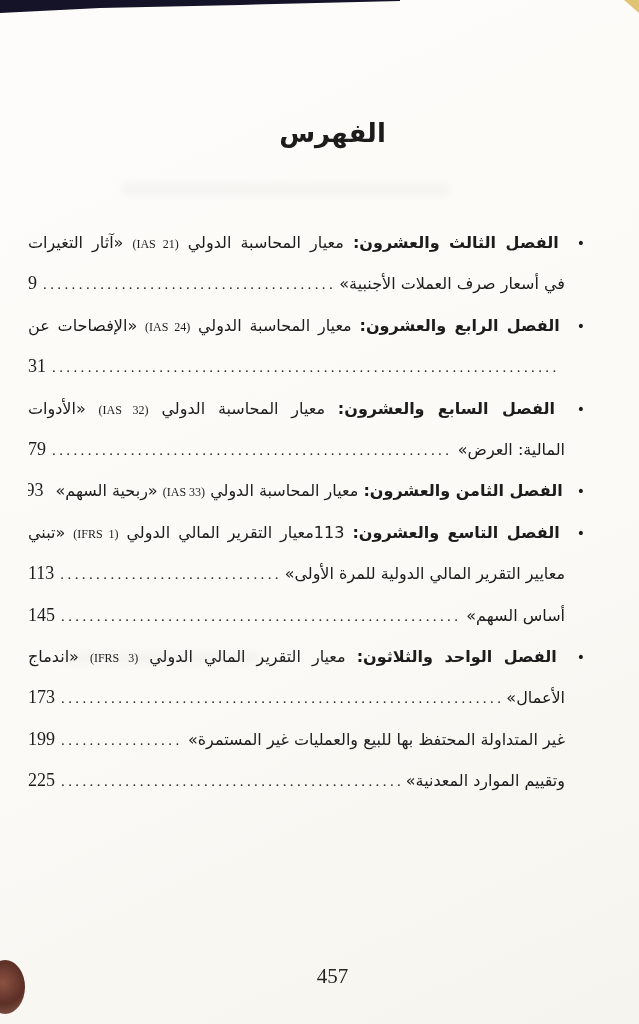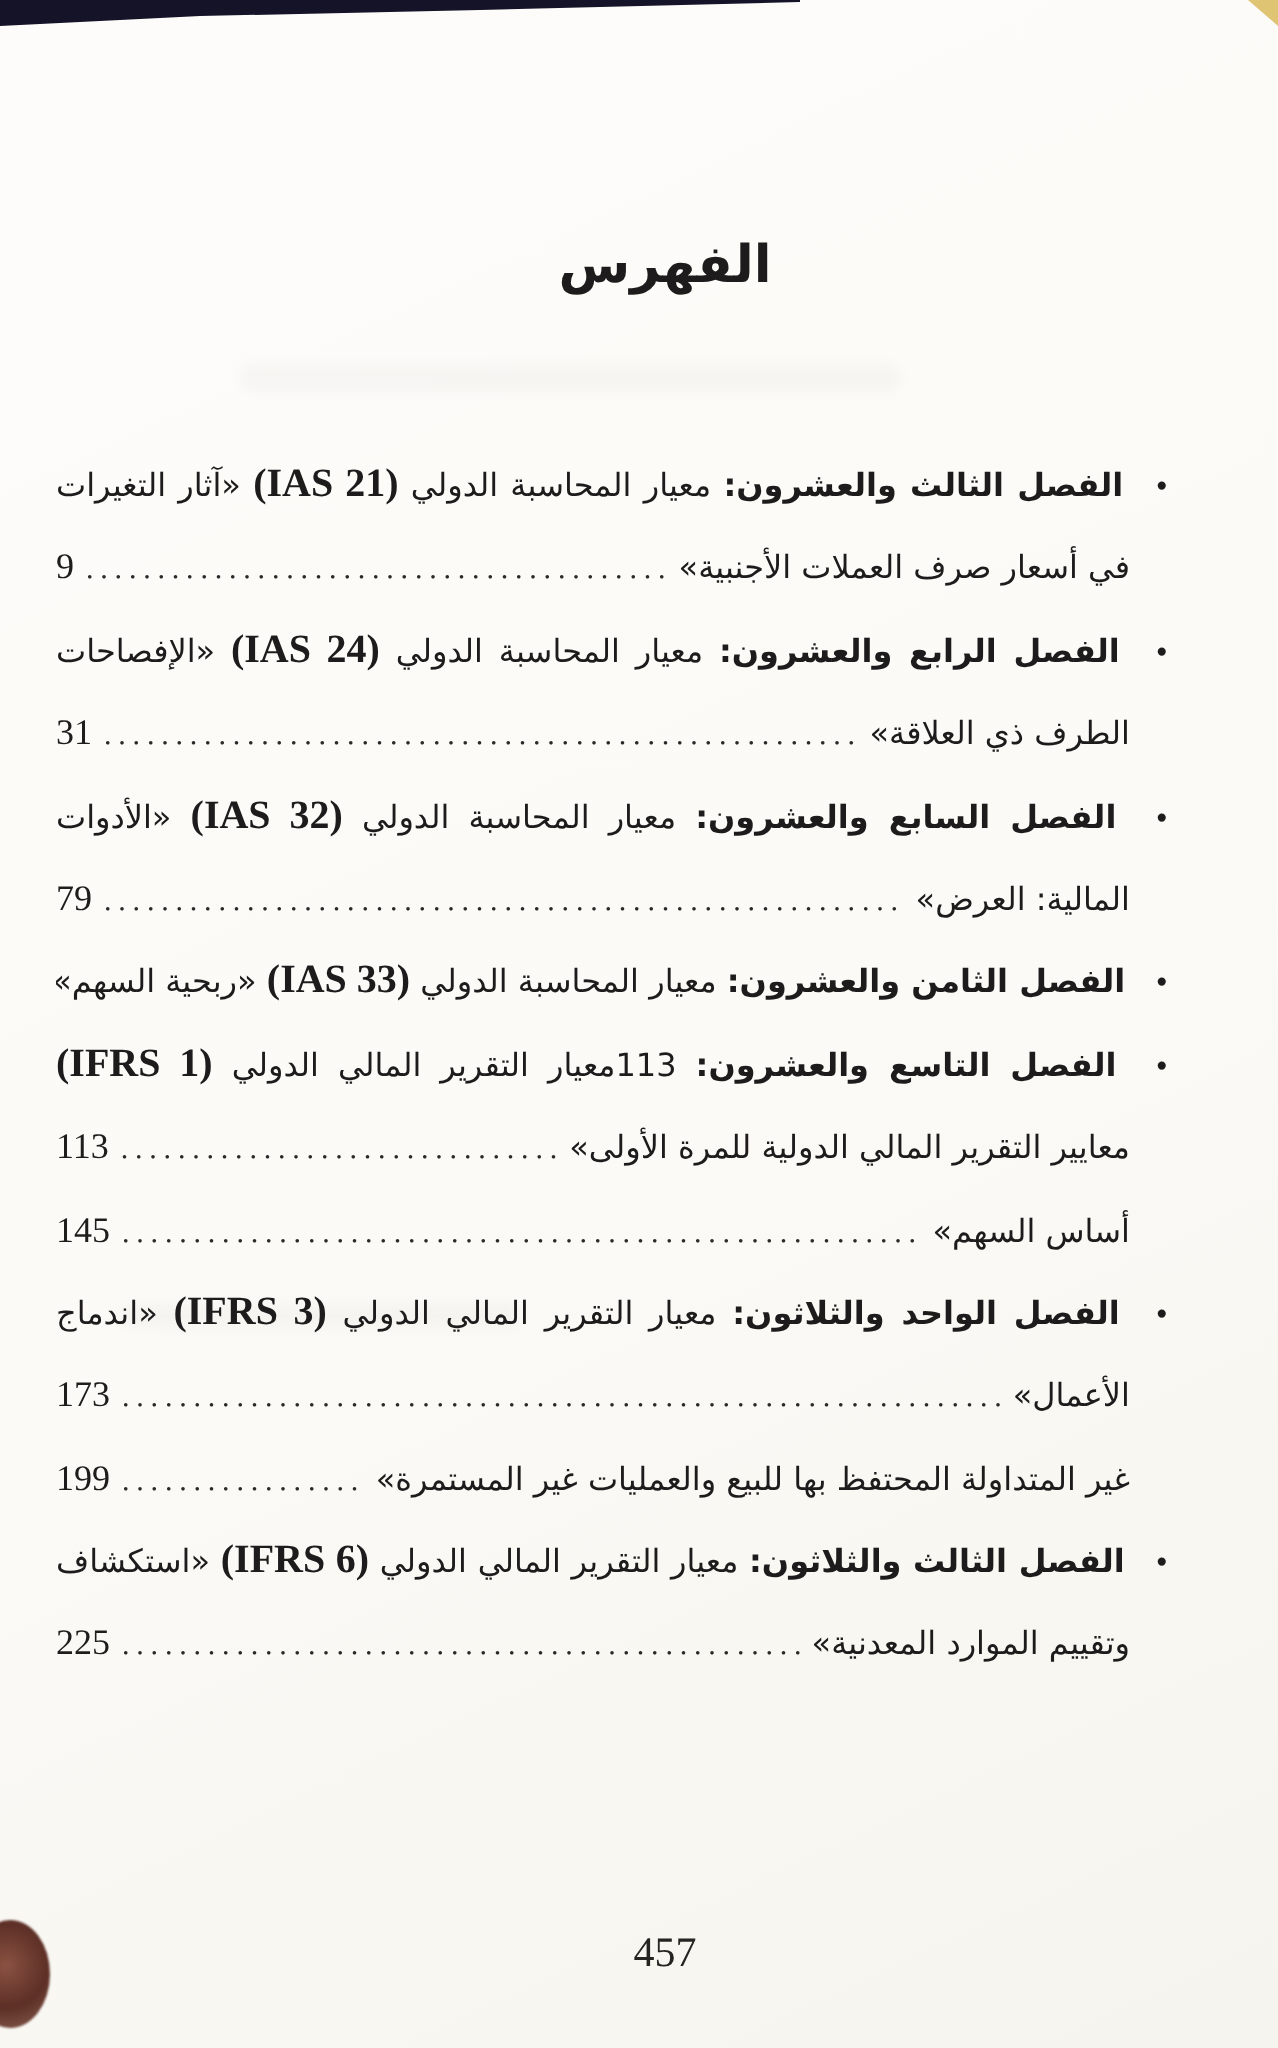--- a/index.html
+++ b/index.html
@@ -52,23 +52,23 @@
     font-size:16px; line-height:41.4px;
   }
   .entry { margin:0; }
   .line1 {
     text-align:justify; text-align-last:justify;
     overflow:hidden; max-height:41.4px;
   }
   .bullet { font-size:14px; margin-left:9px; }
   .chapter { font-weight:bold;text-align:right; }
   .code {
-    font-weight:bold;
+    font-weight:normal;
     font-family:"Liberation Serif",serif;
-    font-size:20px;
+    font-size:12px;
     direction:ltr; unicode-bidi:embed;
   }
   .line2 {
     display:flex; direction:rtl; align-items:baseline;
     padding-right:20px; overflow:hidden; height:41.4px;
   }
   .line2.single { padding-right:0; }
   .l2text { white-space:nowrap; }
   .l1inline { white-space:nowrap; }
   .dots {
@@ -117,21 +117,20 @@
   </div>
       <div class="entry">
     <div class="line1">
       <span class="bullet">•</span>
       <span class="chapter">الفصل الرابع والعشرون:</span>
       <span class="intro">معيار المحاسبة الدولي</span>
       <span class="code">(IAS 24)</span>
       <span class="qtitle">«الإفصاحات عن</span>
     </div>
     <div class="line2">
-      <span class="l2text">الطرف ذي العلاقة»</span>
       <span class="dots">..........................................................................................................................................................................</span>
       <span class="pagenum">31</span>
     </div>
   </div>
       <div class="entry">
     <div class="line1">
       <span class="bullet">•</span>
       <span class="chapter">الفصل السابع والعشرون:</span>
       <span class="intro">معيار المحاسبة الدولي</span>
       <span class="code">(IAS 32)</span>
@@ -192,27 +191,20 @@
     </div>
   </div>
       <div class="entry">
     <div class="line2">
       <span class="l2text">غير المتداولة المحتفظ بها للبيع والعمليات غير المستمرة»</span>
       <span class="dots">..........................................................................................................................................................................</span>
       <span class="pagenum">199</span>
     </div>
   </div>
       <div class="entry">
-    <div class="line1">
-      <span class="bullet">•</span>
-      <span class="chapter">الفصل الثالث والثلاثون:</span>
-      <span class="intro">معيار التقرير المالي الدولي</span>
-      <span class="code">(IFRS 6)</span>
-      <span class="qtitle">«استكشاف</span>
-    </div>
     <div class="line2">
       <span class="l2text">وتقييم الموارد المعدنية»</span>
       <span class="dots">..........................................................................................................................................................................</span>
       <span class="pagenum">225</span>
     </div>
   </div>
     </div>
 
   <div class="footer">457</div>
   <div class="scan-thumb"></div>

